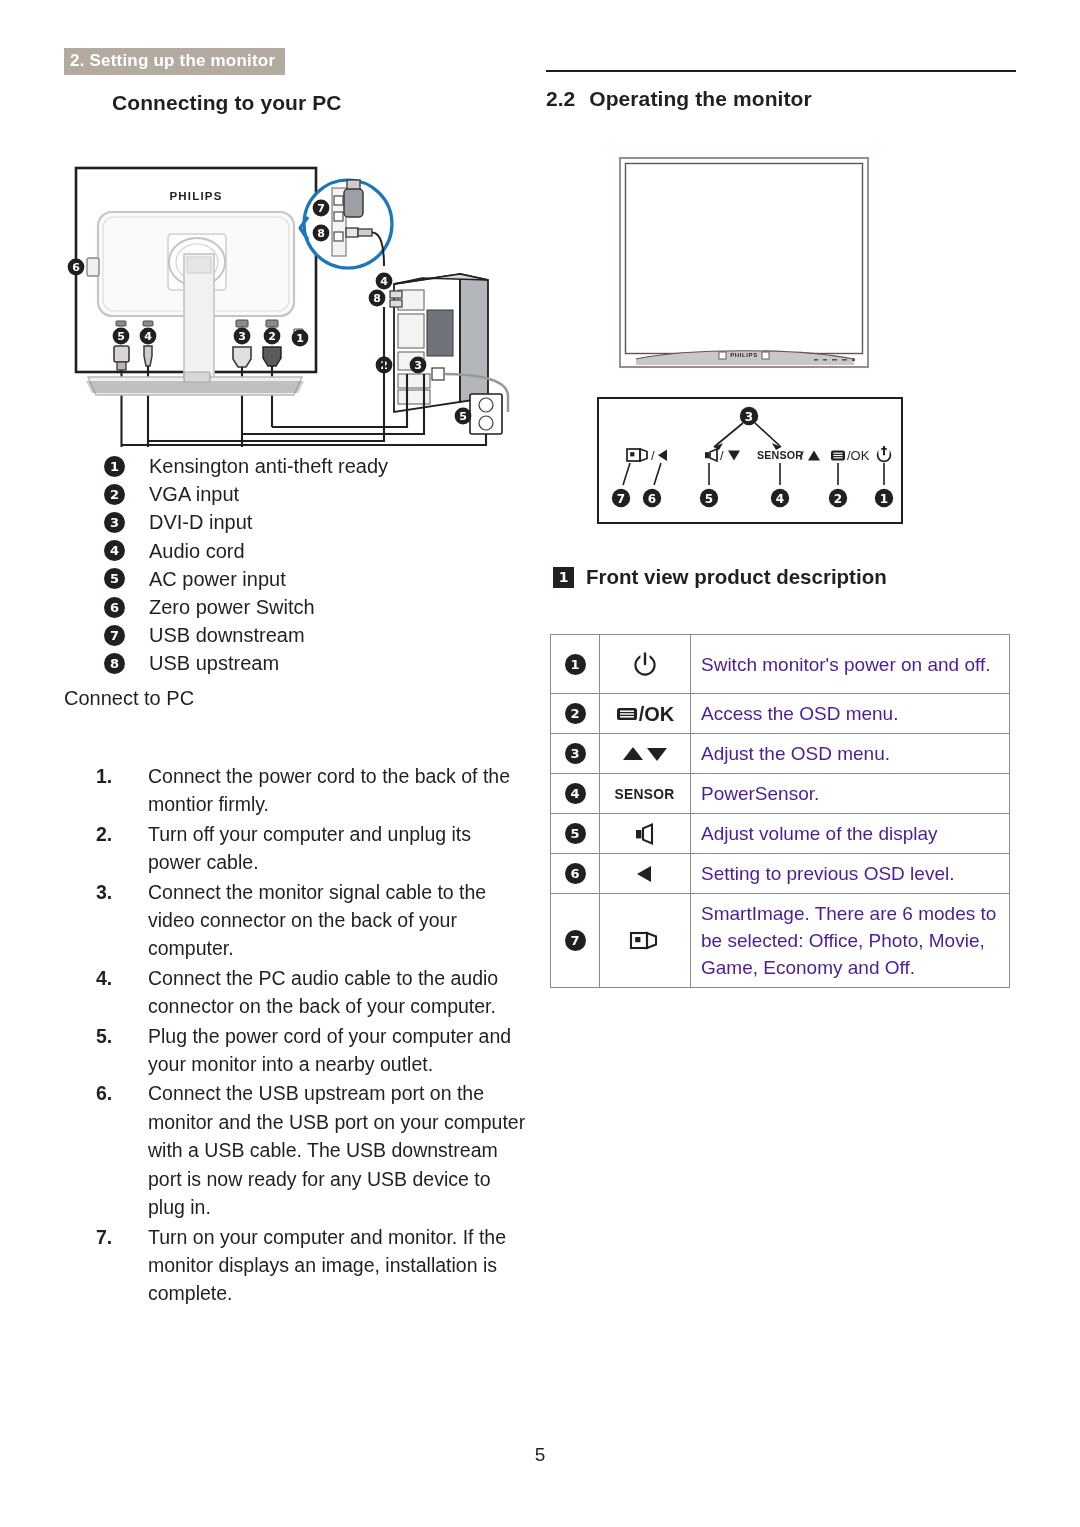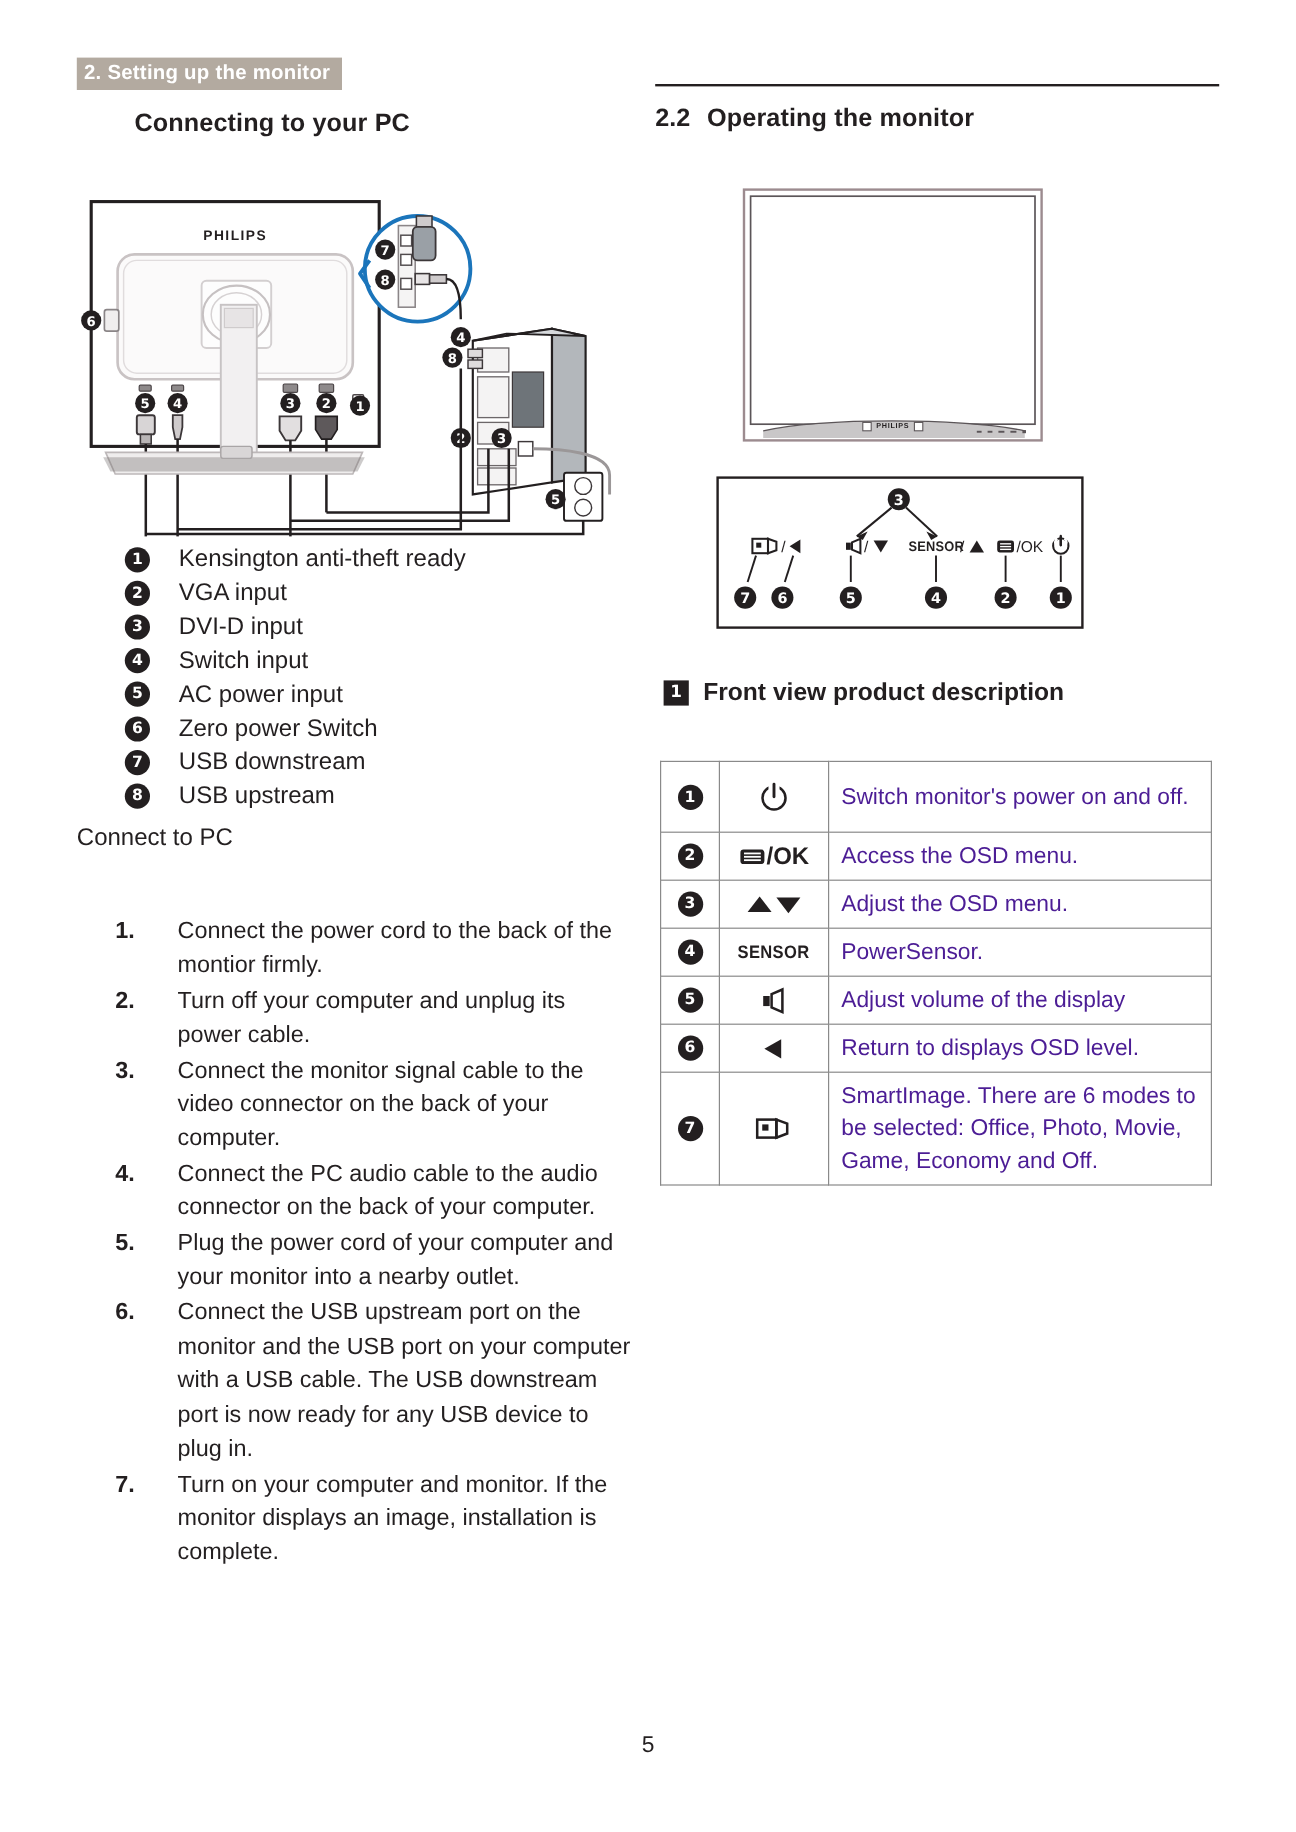--- a/index.html
+++ b/index.html
@@ -414,21 +414,21 @@
   <div class="legend-item">
     <span class="bullet-num no-sel">2</span>
     <span class="legend-label">VGA input</span>
   </div>
   <div class="legend-item">
     <span class="bullet-num no-sel">3</span>
     <span class="legend-label">DVI-D input</span>
   </div>
   <div class="legend-item">
     <span class="bullet-num no-sel">4</span>
-    <span class="legend-label">Switch input</span>
+    <span class="legend-label">Audio cord</span>
   </div>
   <div class="legend-item">
     <span class="bullet-num no-sel">5</span>
     <span class="legend-label">AC power input</span>
   </div>
   <div class="legend-item">
     <span class="bullet-num no-sel">6</span>
     <span class="legend-label">Zero power Switch</span>
   </div>
   <div class="legend-item">
@@ -703,21 +703,21 @@
         </div>
       </td>
       <td class="c-ico">
         <span>
           <svg width="28" height="20" viewBox="0 0 28 20" style="margin:0 auto;">
             <polygon points="20,2 20,18 6,10" fill="#231f20"></polygon>
           </svg>
         </span>
       </td>
       <td class="c-desc">
-        <span class="desc-text">Return to displays OSD level.</span>
+        <span class="desc-text">Setting to previous OSD level.</span>
       </td>
     </tr>
 
     <tr>
       <td class="c-num">
         <div class="cell-num-wrap" style="height:86px;">
           <span class="bullet-num no-sel">7</span>
         </div>
       </td>
       <td class="c-ico">

